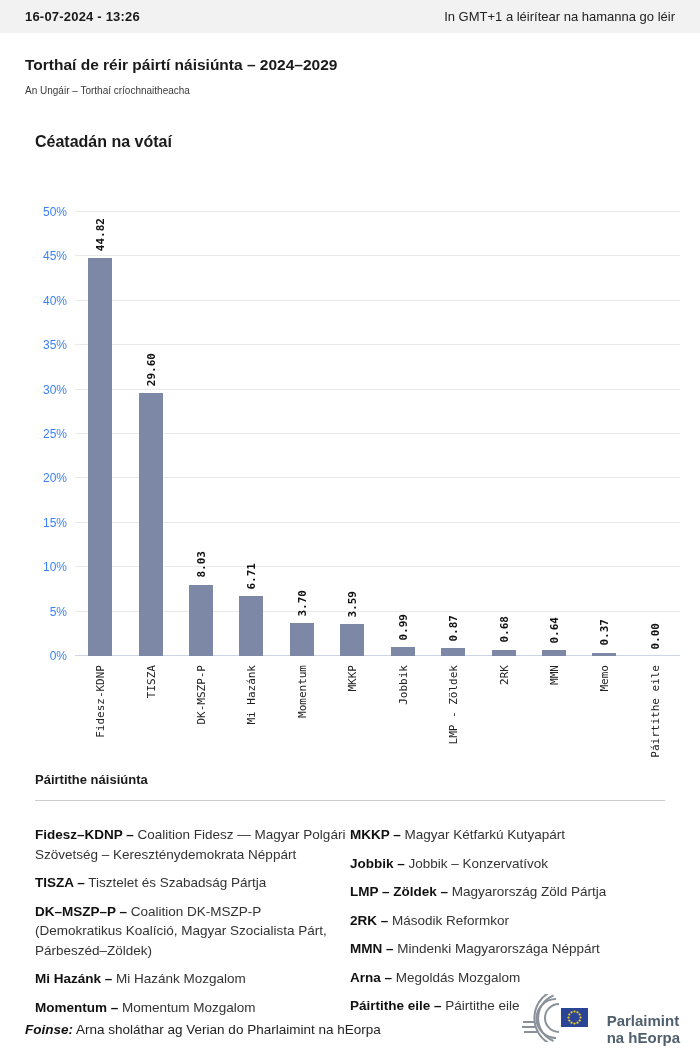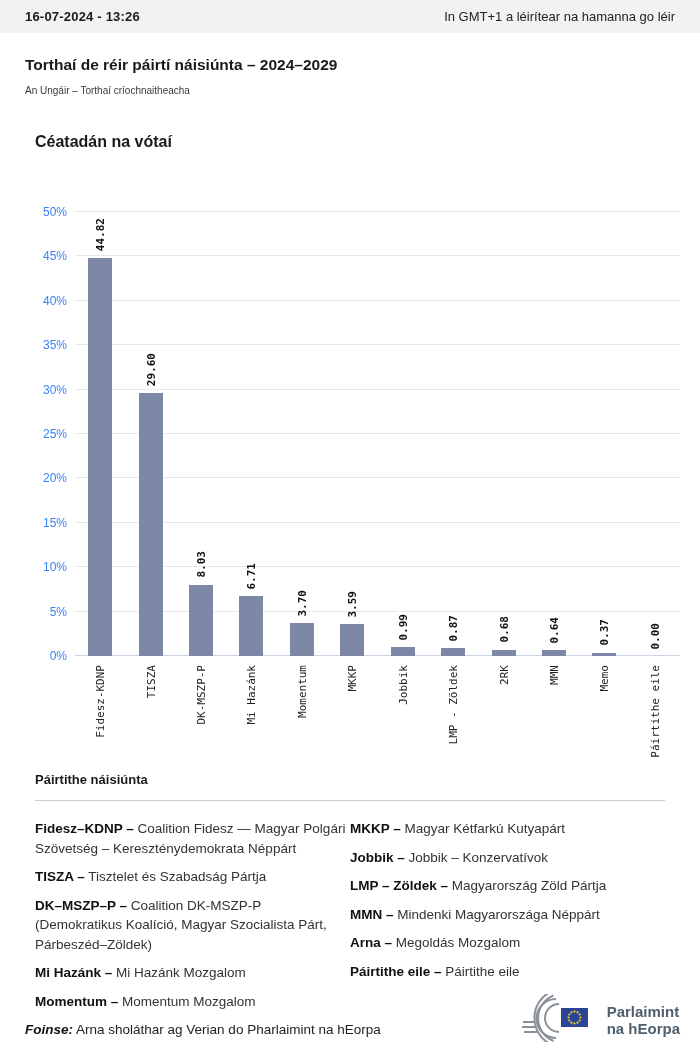--- a/index.html
+++ b/index.html
@@ -42,30 +42,30 @@
   .xlabel {
     position:absolute; top:9px; writing-mode:vertical-rl;
     transform:translateX(-50%) rotate(180deg);
     font-family:"DejaVu Sans Mono", monospace;
     font-size:11px; color:#222; white-space:nowrap;
   }
 
   
   .legend { margin:12px 35px 0; }
   .legend-head { font-size:13px; font-weight:bold; padding-bottom:13px; border-bottom:1px solid #cccccc; }
-  .legend-cols { display:flex; margin-top:18px; }
+  .legend-cols { display:flex; margin-top:24px; }
   .legend-col { flex:1; min-width:0; }
   .legend-entry { font-size:13.5px; line-height:1.45; margin-bottom:9px; color:#333; }
   .legend-entry b { color:#111; }
 
   
   .footer { position:absolute; left:25px; top:1022px; font-size:13.5px; color:#222; }
   .footer b { color:#111;font-style:italic; }
 
-  .logo { position:absolute; right:20px; top:994px; display:flex; align-items:center; gap:8px; }
+  .logo { position:absolute; right:20px; top:994px; display:flex; align-items:flex-end; gap:8px; }
   .logo-text { font-size:15px; font-weight:bold; color:#51606e; line-height:1.15; white-space:nowrap; }
 </style>
 </head>
 <body>
 
 <div class="topbar">
   <span class="dt">16-07-2024 - 13:26</span>
   <span class="tz">In GMT+1 a léirítear na hamanna go léir</span>
 </div>
 
@@ -143,20 +143,21 @@
         <div class="legend-entry"><b>Fidesz–KDNP –</b><span> Coalition Fidesz — Magyar Polgári Szövetség – Kereszténydemokrata Néppárt</span></div>
         <div class="legend-entry"><b>TISZA –</b><span> Tisztelet és Szabadság Pártja</span></div>
         <div class="legend-entry"><b>DK–MSZP–P –</b><span> Coalition DK-MSZP-P (Demokratikus Koalíció, Magyar Szocialista Párt, Párbeszéd–Zöldek)</span></div>
         <div class="legend-entry"><b>Mi Hazánk –</b><span> Mi Hazánk Mozgalom</span></div>
         <div class="legend-entry"><b>Momentum –</b><span> Momentum Mozgalom</span></div>
       </div>
       <div class="legend-col">
         <div class="legend-entry"><b>MKKP –</b><span> Magyar Kétfarkú Kutyapárt</span></div>
         <div class="legend-entry"><b>Jobbik –</b><span> Jobbik – Konzervatívok</span></div>
         <div class="legend-entry"><b>LMP – Zöldek –</b><span> Magyarország Zöld Pártja</span></div>
+        <div class="legend-entry"><b>2RK –</b><span> Második Reformkor</span></div>
         <div class="legend-entry"><b>MMN –</b><span> Mindenki Magyarországa Néppárt</span></div>
         <div class="legend-entry"><b>Arna –</b><span> Megoldás Mozgalom</span></div>
         <div class="legend-entry"><b>Páirtithe eile –</b><span> Páirtithe eile</span></div>
       </div>
     </div>
 </div>
 
 <div class="footer">
   <b>Foinse:</b><span> Arna sholáthar ag Verian do Pharlaimint na hEorpa</span>
 </div>

